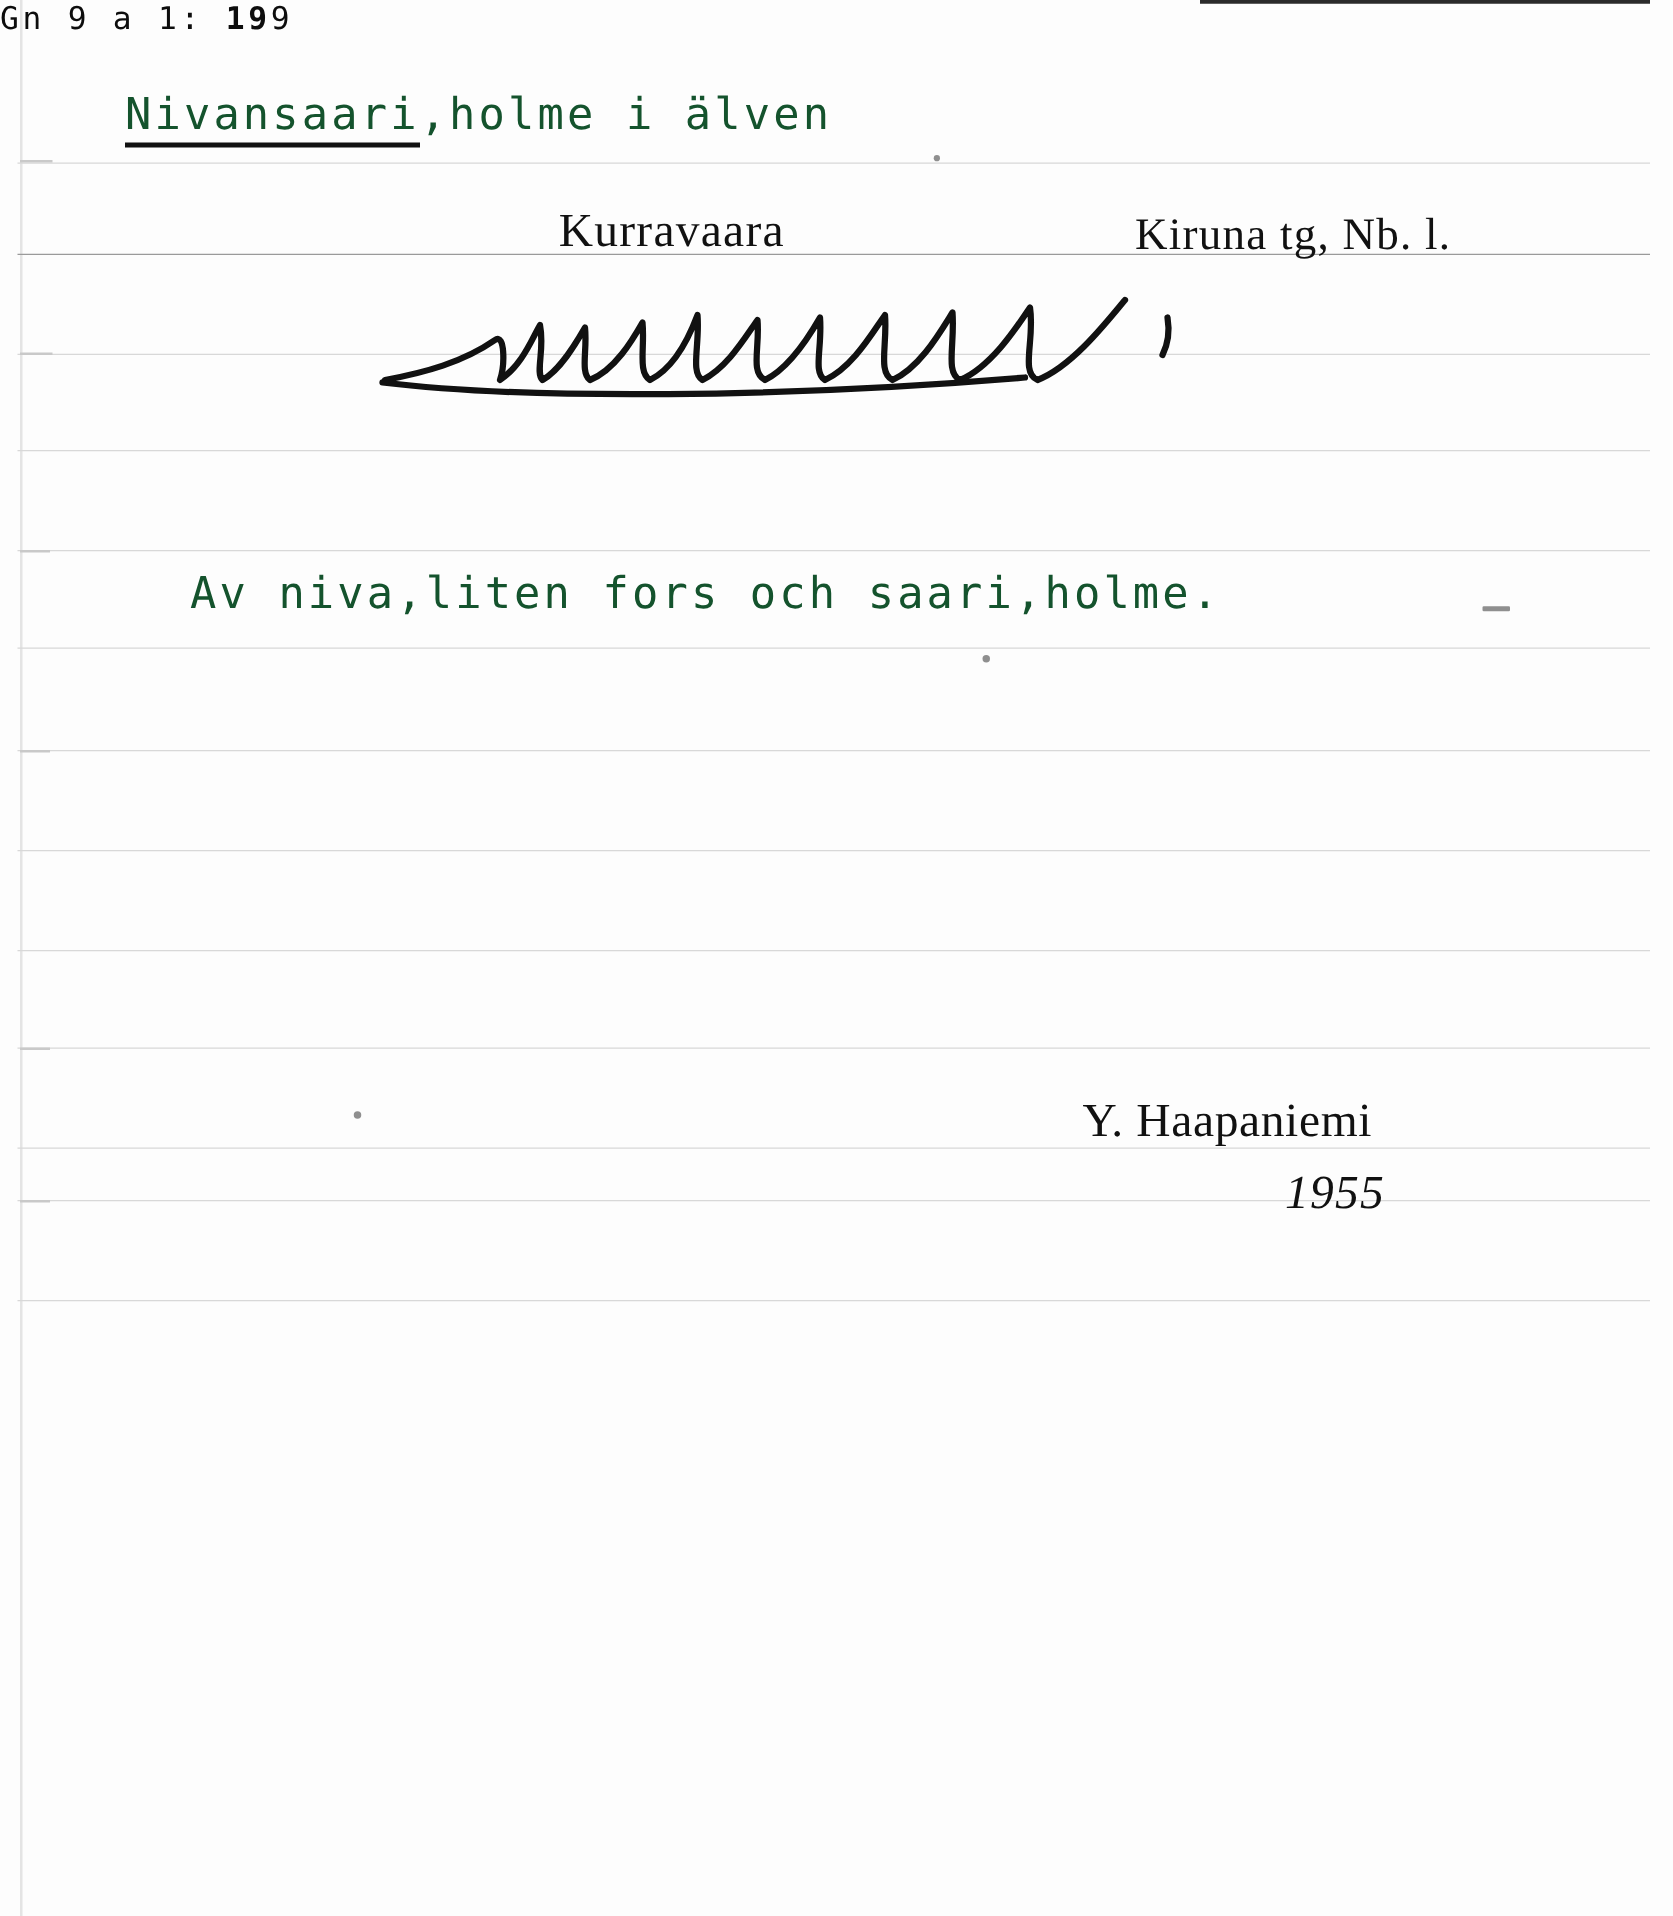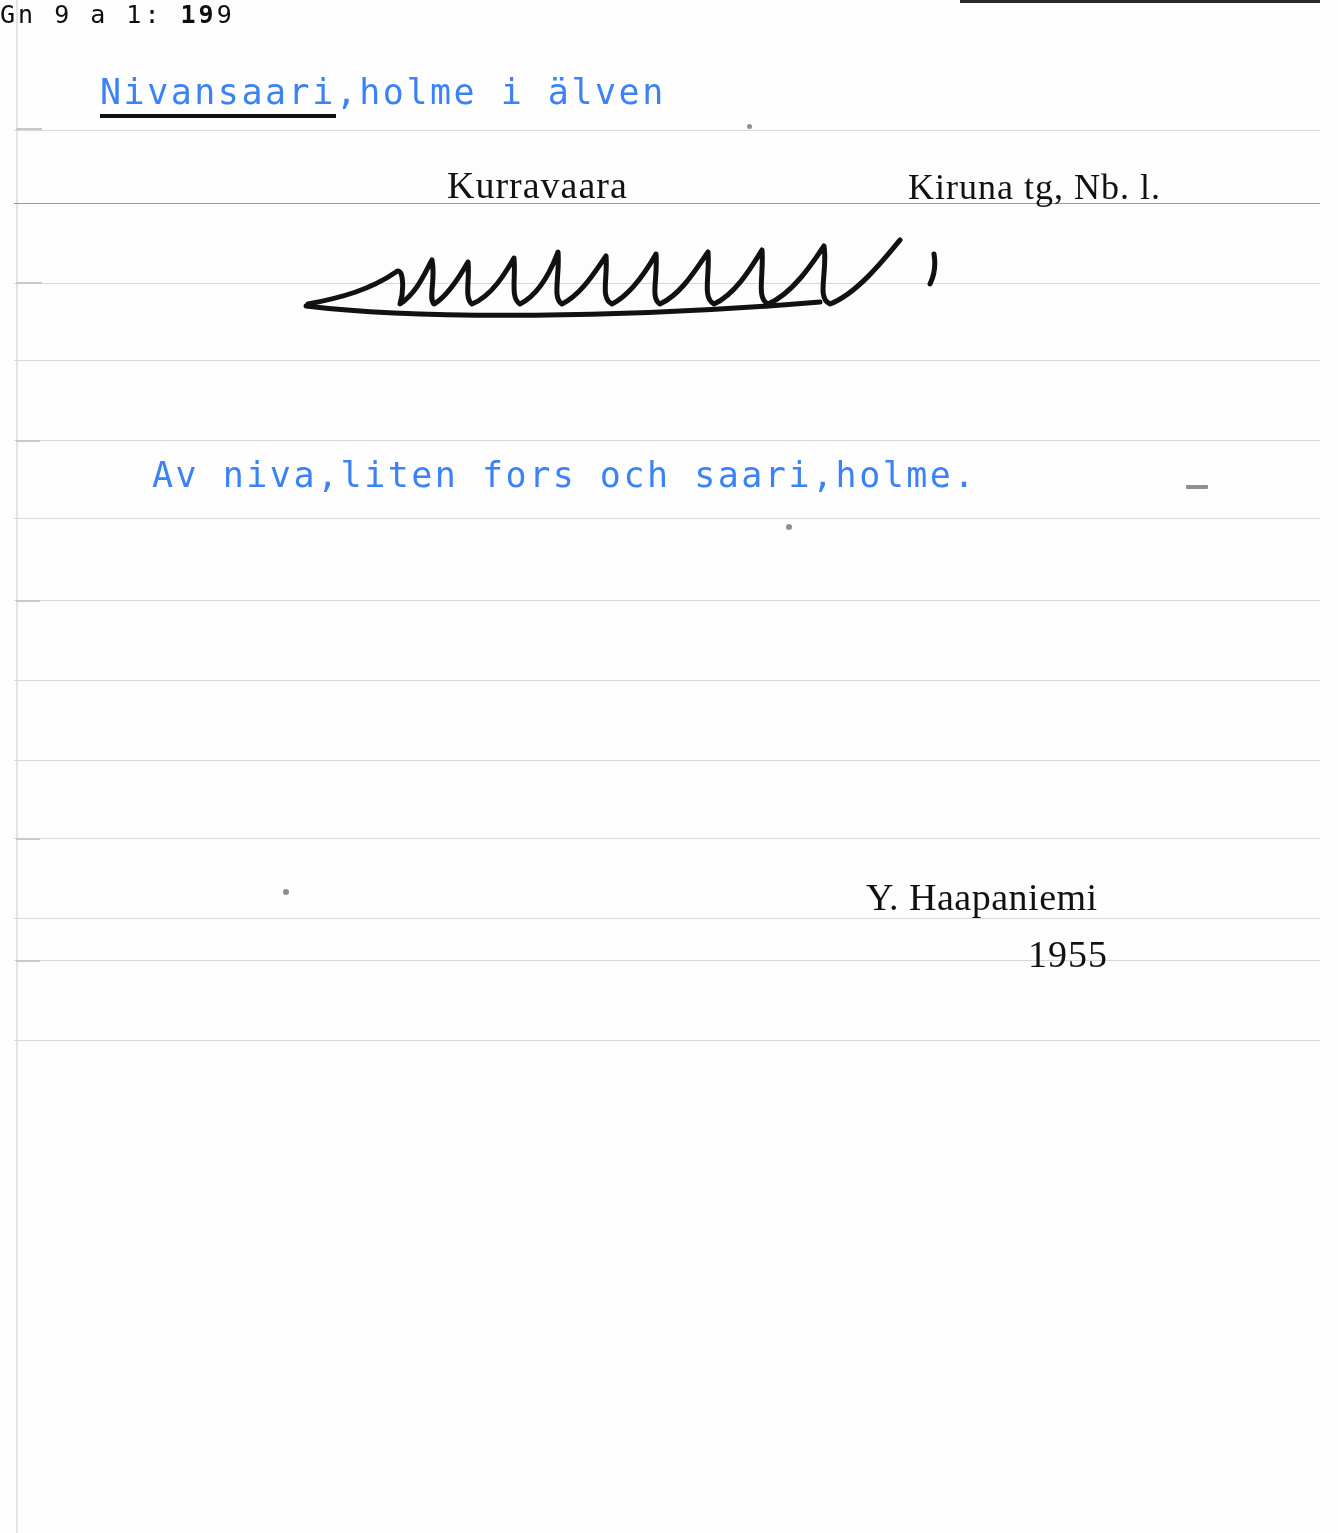--- a/index.html
+++ b/index.html
@@ -49,21 +49,21 @@
     width: 360px; height: 3px;
     background: #2b2b2b;
   }
 
   
   .tw {
     position: absolute;
     font-family: "DejaVu Sans Mono", monospace;
     font-size: 35px;
     letter-spacing: 2.5px;
-    color: #3b82f6;
+    color: #14532d;
     white-space: pre;
   }
 
   
   .serif {
     position: absolute;
     font-family: "Liberation Serif", serif;
     font-size: 37px;
     color: #111;
     white-space: pre;
@@ -129,20 +129,21 @@
     top: 875px;
     font-size: 38px;
     letter-spacing: 0.5px;
   }
 
   #year {
     left: 1028px;
     top: 932px;
     font-size: 38px;
     letter-spacing: 1px;
+    font-style: italic;
   }
 
   
   .speck {
     position: absolute;
     background: #8f8f8f;
     border-radius: 50%;
   }
 
   

